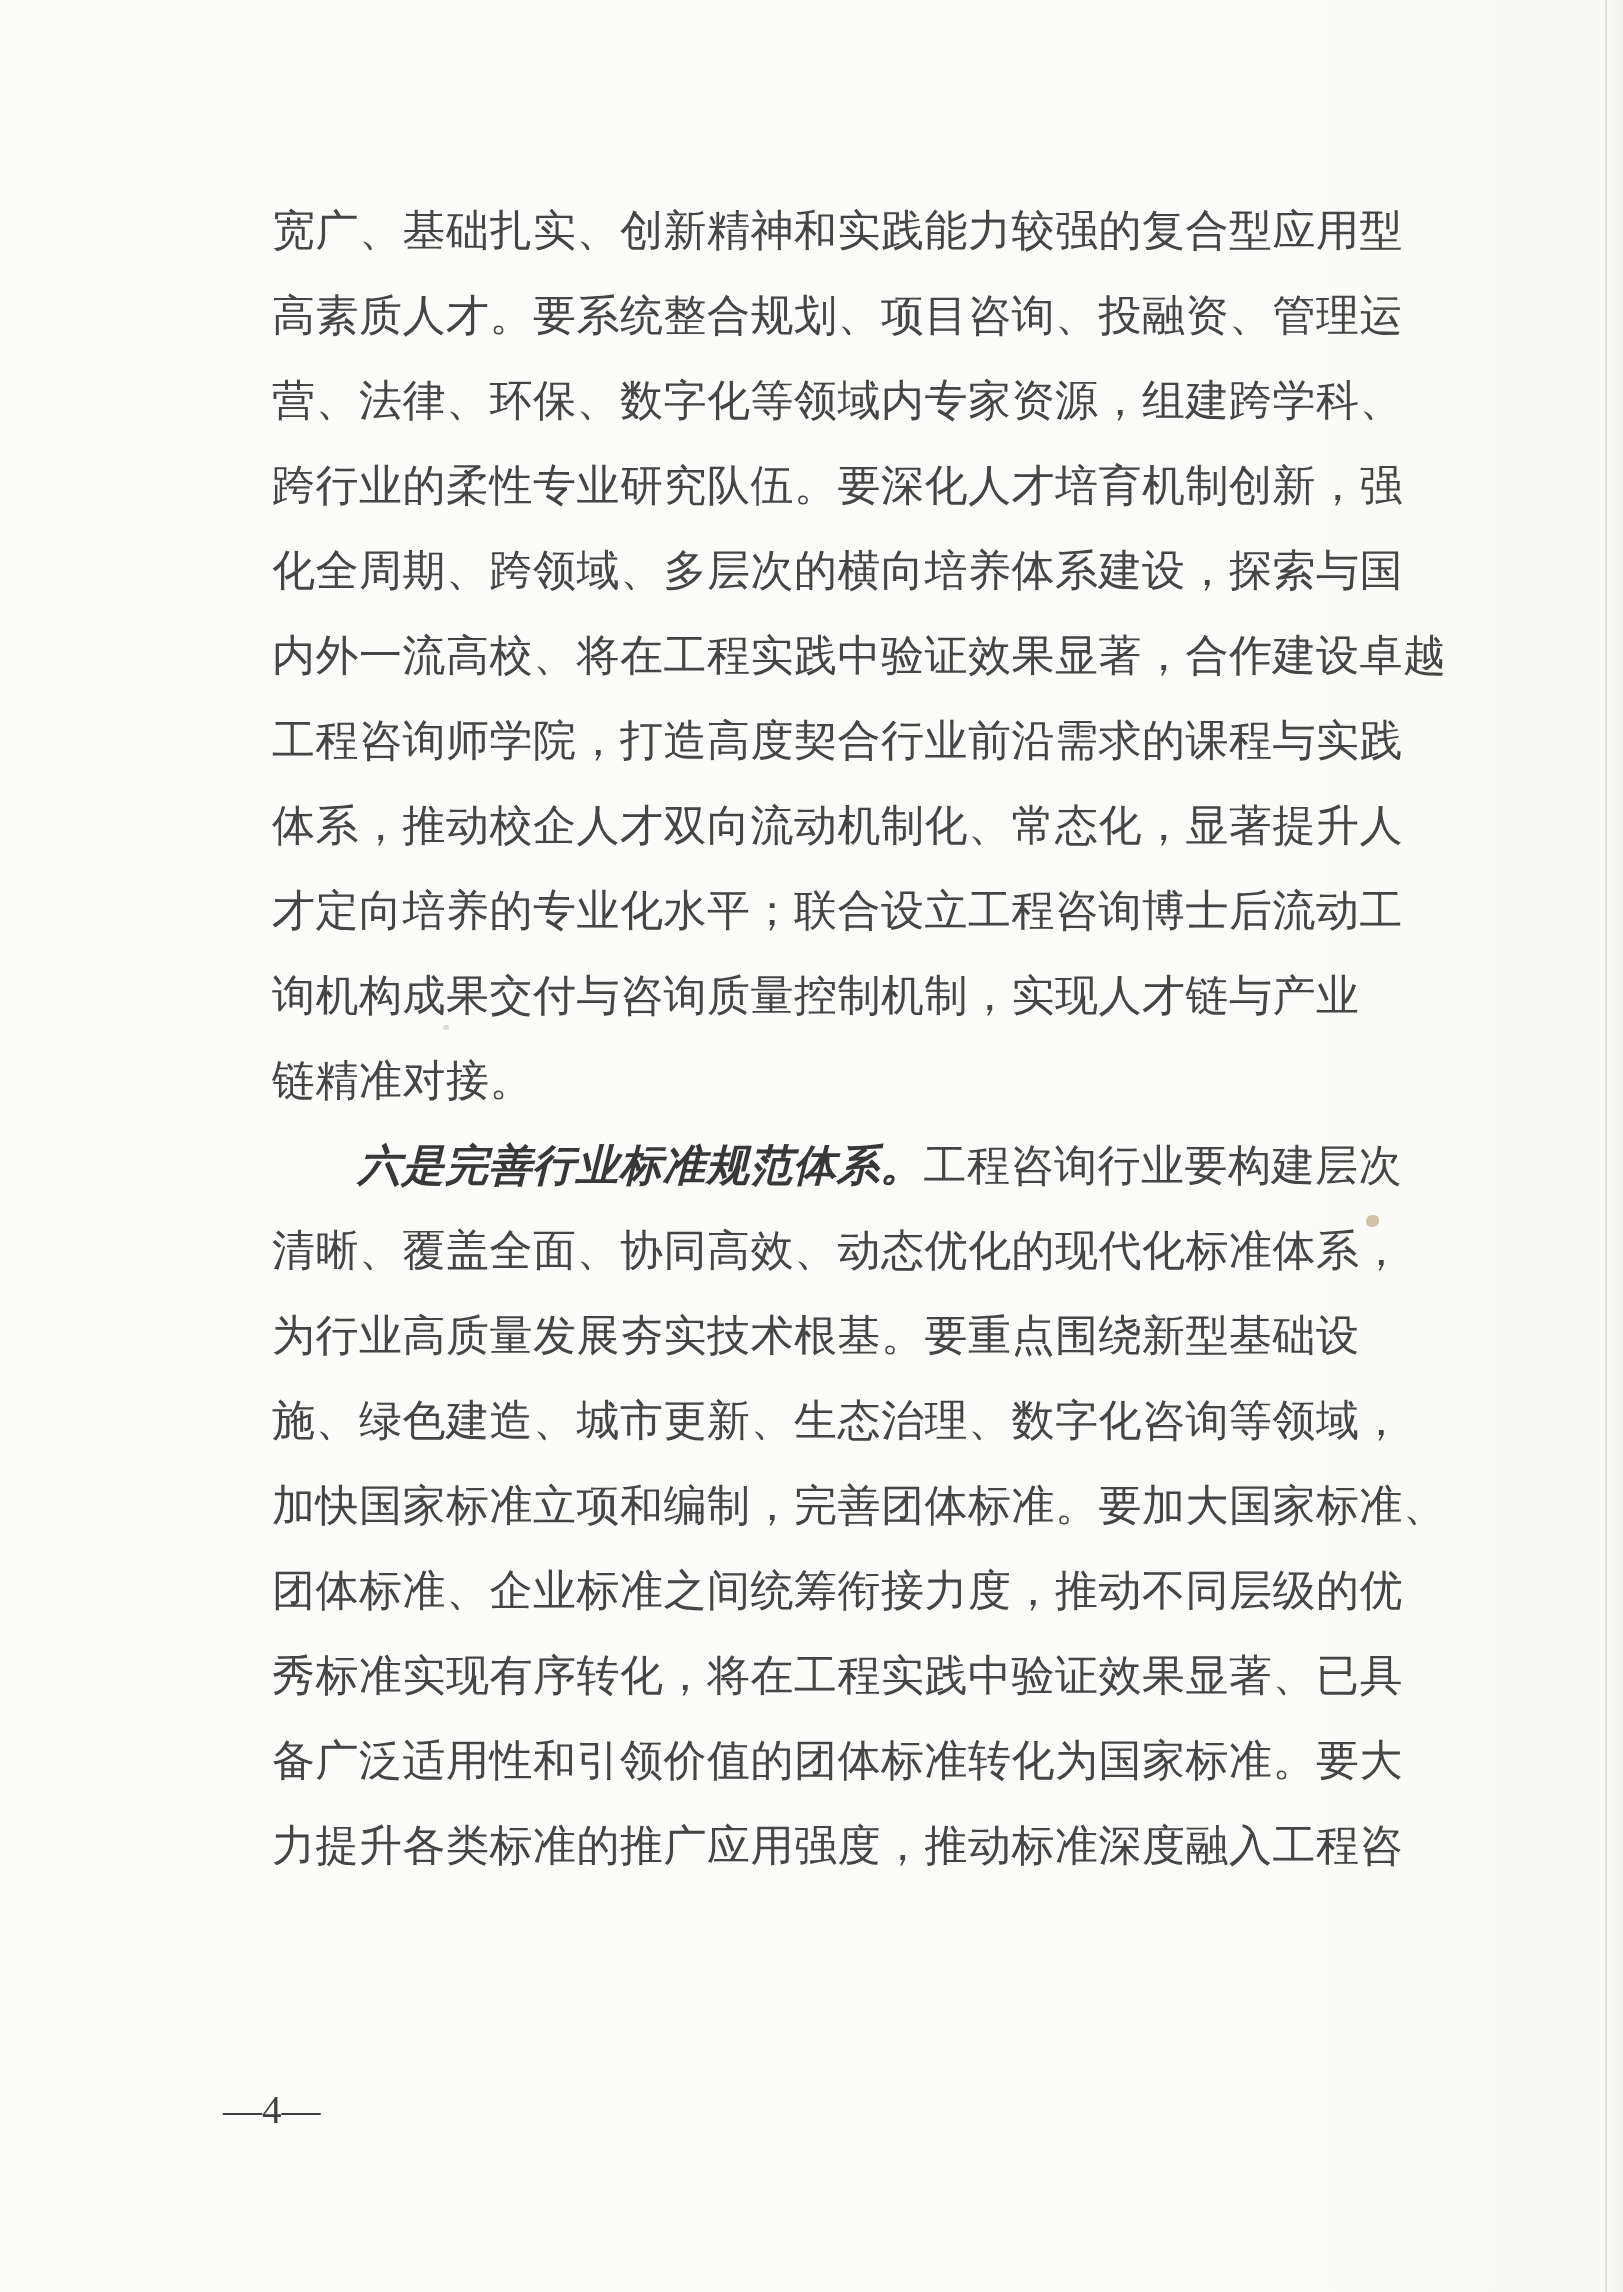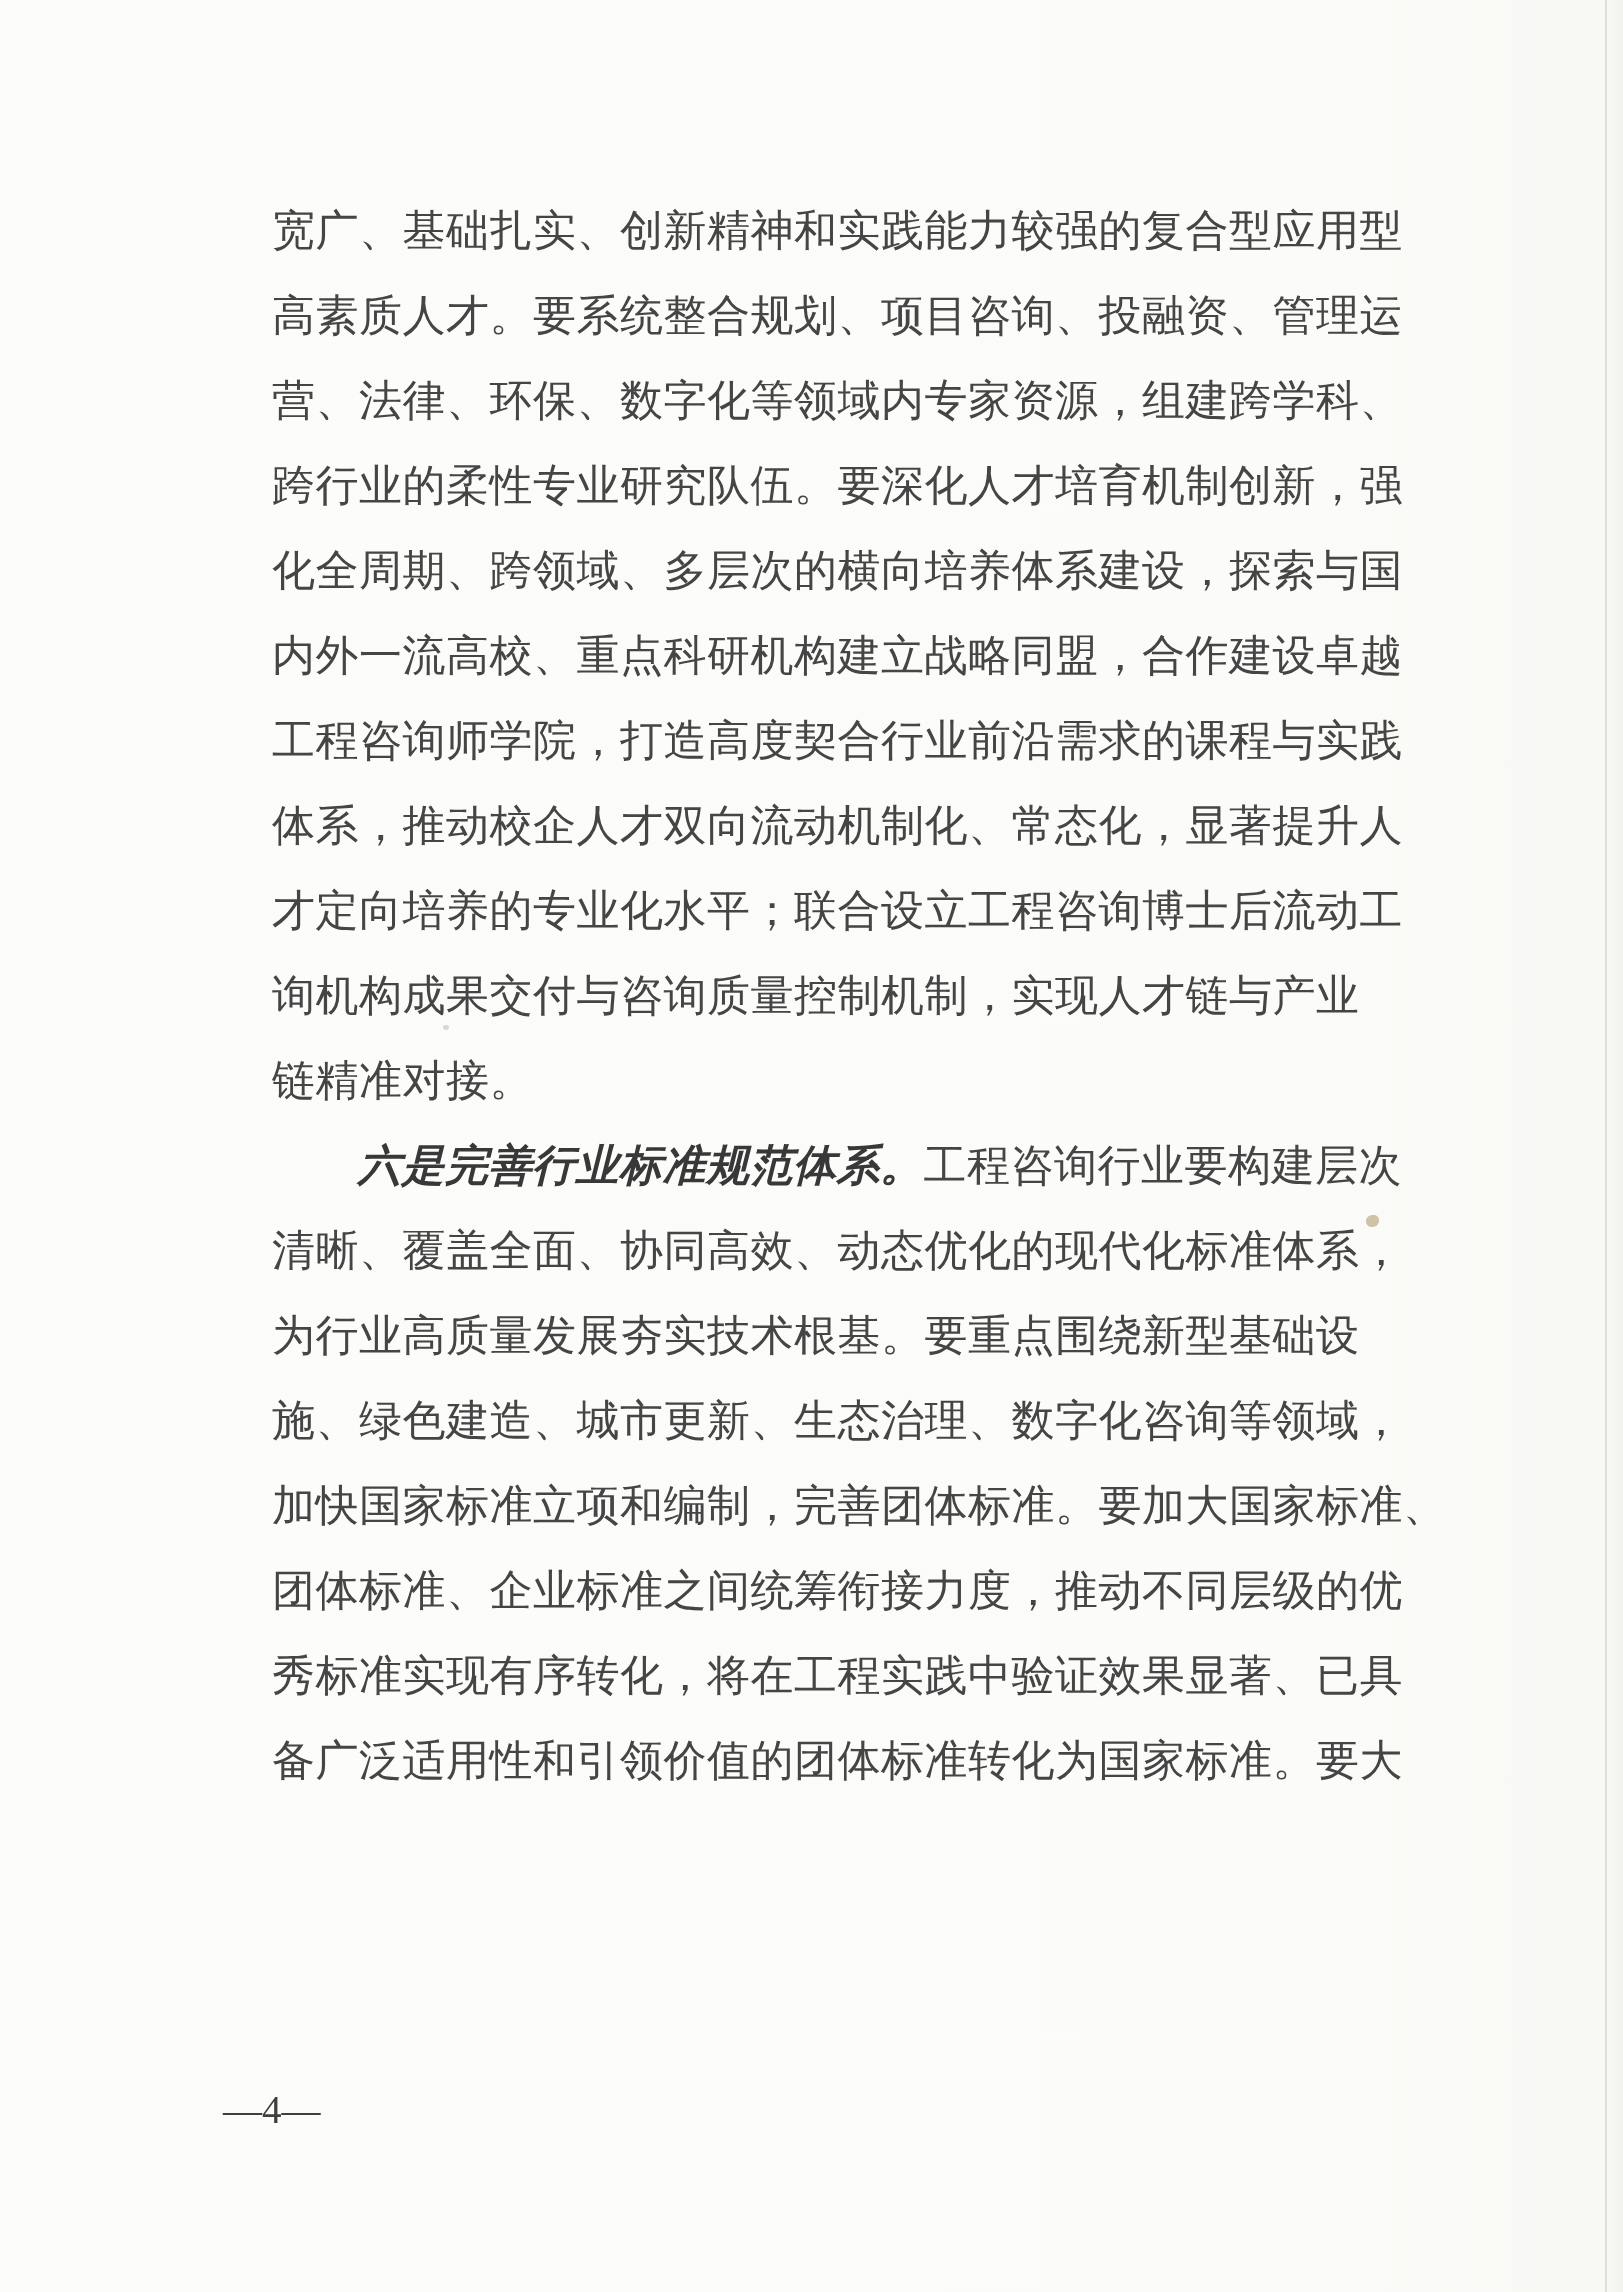--- a/index.html
+++ b/index.html
@@ -87,36 +87,37 @@
 <body>
 
 <div class="page">
 
   <div class="text-block">
     <div class="line">宽广、基础扎实、创新精神和实践能力较强的复合型应用型</div>
     <div class="line">高素质人才。要系统整合规划、项目咨询、投融资、管理运</div>
     <div class="line">营、法律、环保、数字化等领域内专家资源，组建跨学科、</div>
     <div class="line">跨行业的柔性专业研究队伍。要深化人才培育机制创新，强</div>
     <div class="line">化全周期、跨领域、多层次的横向培养体系建设，探索与国</div>
-    <div class="line">内外一流高校、重点科研机构建立战略同盟，合作建设卓越</div>
+    <div class="line">内外一流高校、将在工程实践中验证效果显著，合作建设卓越</div>
     <div class="line">工程咨询师学院，打造高度契合行业前沿需求的课程与实践</div>
     <div class="line">体系，推动校企人才双向流动机制化、常态化，显著提升人</div>
     <div class="line">才定向培养的专业化水平；联合设立工程咨询博士后流动工</div>
     <div class="line">询机构成果交付与咨询质量控制机制，实现人才链与产业</div>
     <div class="line para-end">链精准对接。</div>
 
     <div class="line indent"><span class="seg-bold">六是完善行业标准规范体系。</span><span>工程咨询行业要构建层次</span></div>
 
     <div class="line">清晰、覆盖全面、协同高效、动态优化的现代化标准体系，</div>
     <div class="line">为行业高质量发展夯实技术根基。要重点围绕新型基础设</div>
     <div class="line">施、绿色建造、城市更新、生态治理、数字化咨询等领域，</div>
     <div class="line">加快国家标准立项和编制，完善团体标准。要加大国家标准、</div>
     <div class="line">团体标准、企业标准之间统筹衔接力度，推动不同层级的优</div>
     <div class="line">秀标准实现有序转化，将在工程实践中验证效果显著、已具</div>
     <div class="line">备广泛适用性和引领价值的团体标准转化为国家标准。要大</div>
+    <div class="line">力提升各类标准的推广应用强度，推动标准深度融入工程咨</div>
   </div>
 
   <div class="footer">—4—</div>
 
   <div class="scan-edge-line"></div>
   <div class="paper-speck"></div>
   <div class="paper-speck-2"></div>
 
 </div>
 

